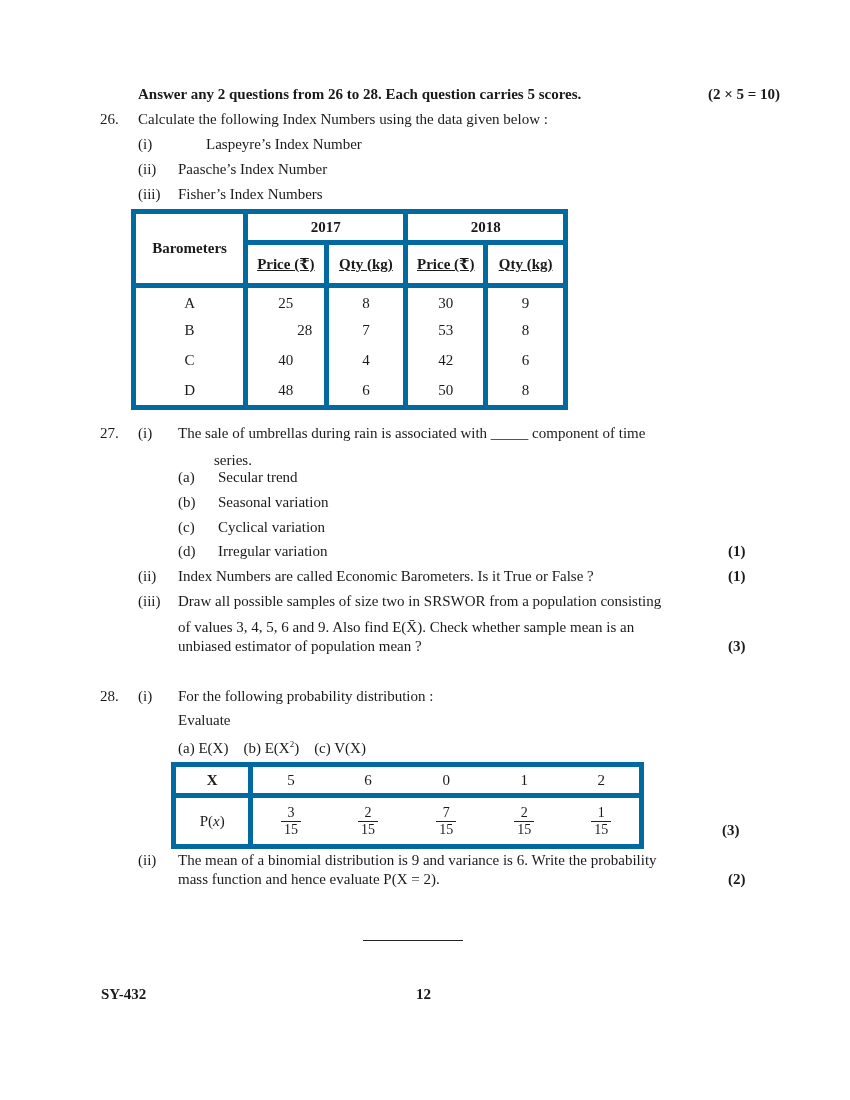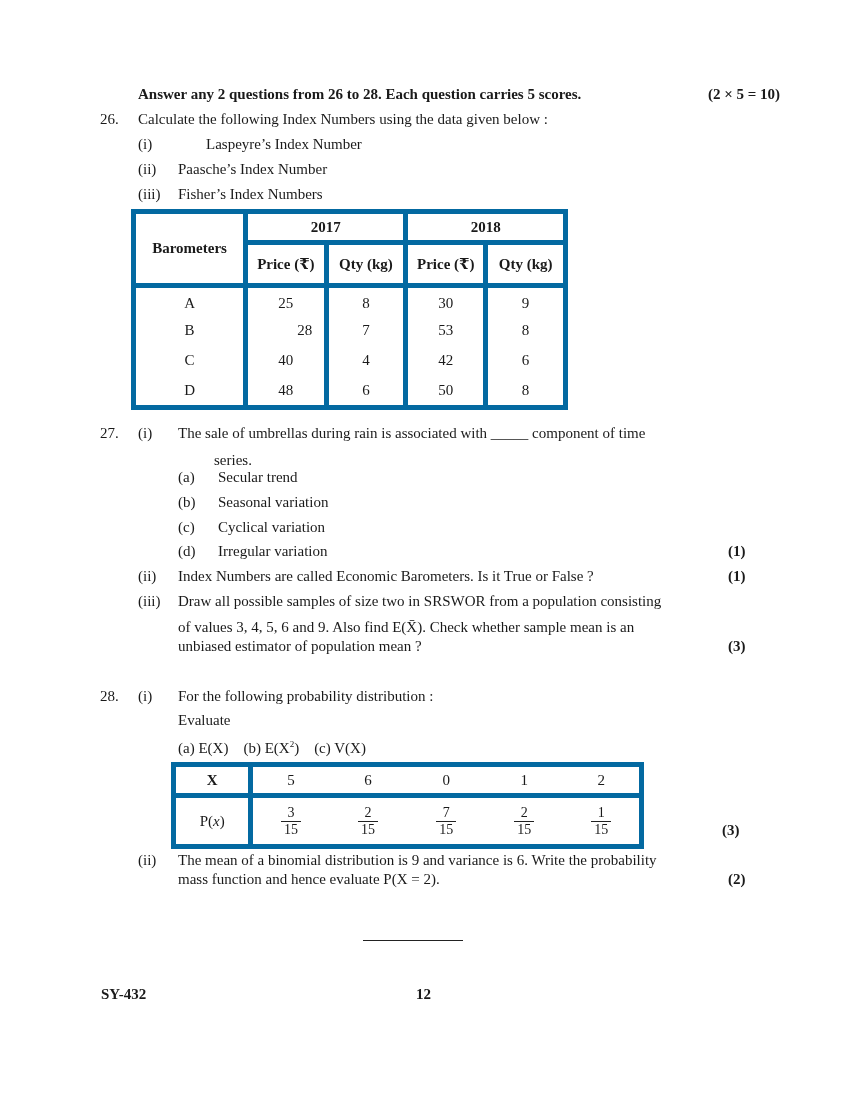--- a/index.html
+++ b/index.html
@@ -39,21 +39,21 @@
         <col style="width:81px">
         <col style="width:81px">
         <col style="width:81px">
     </colgroup>
     <tbody>
         <tr style="height:31px;">
       <th rowspan="2" class="bold" style="border-bottom:1px solid #333; font-weight:bold;">Barometers</th>
       <th colspan="2" style="font-weight:bold;">2017</th>
       <th colspan="2" style="font-weight:bold;">2018</th>
     </tr>
-    <tr style="height:43px;">
+    <tr style="height:43px;text-decoration:underline;">
       <th style="font-weight:bold;">Price (₹)</th>
       <th style="font-weight:bold;">Qty (kg)</th>
       <th style="font-weight:bold;">Price (₹)</th>
       <th style="font-weight:bold;">Qty (kg)</th>
     </tr>
     <tr style="height:30px;">
       <td style="border-bottom:none; padding-top:4px;">A</td>
       <td style="border-bottom:none; padding-top:4px;">25</td>
       <td style="border-bottom:none; padding-top:4px;">8</td>
       <td style="border-bottom:none; padding-top:4px;">30</td>

